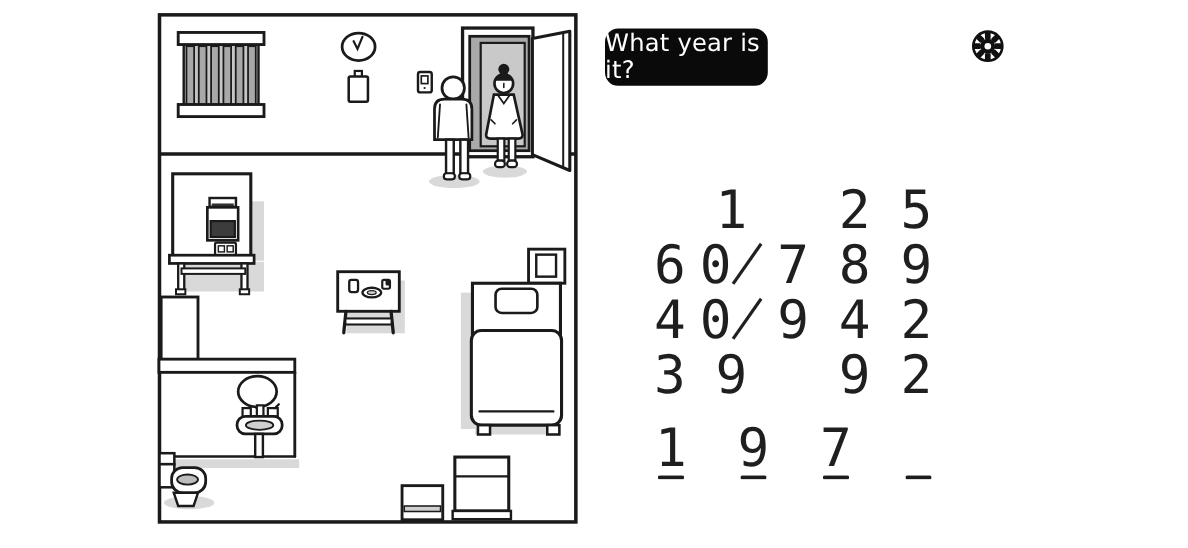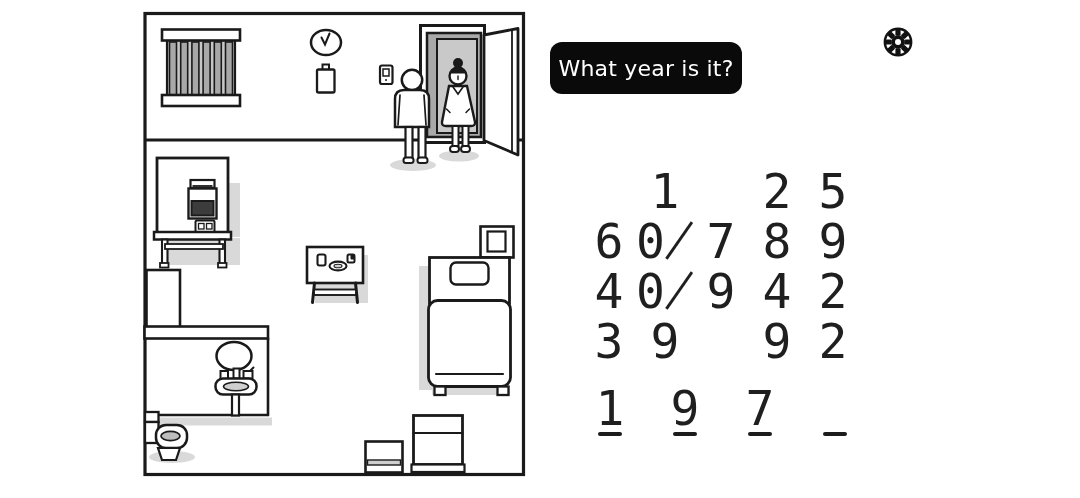--- a/index.html
+++ b/index.html
@@ -4,21 +4,21 @@
 <style>
   html,body{margin:0;padding:0;background:#ffffff;}
   .stage{position:relative;width:1080px;height:498px;background:#ffffff;overflow:hidden;
          font-family:"DejaVu Sans",sans-serif;}
   .scene-svg{position:absolute;left:0;top:0;width:1080px;height:498px;}
   .scene-svg *{vector-effect:none;}
   .shape{fill:#ffffff;stroke:#1a1a1a;}
   .ln{fill:none;stroke:#1a1a1a;stroke-linecap:round;}
   .shadow{fill:#d9d9d9;stroke:none;}
 
-  .bubble{position:absolute;left:550px;top:42px;width:192px;height:52px;
+  .bubble{position:absolute;left:550px;top:26px;width:148px;height:52px;
           background:#0a0a0a;border-radius:12px;display:flex;align-items:center;justify-content:center;}
   .bubble span{color:#ffffff;font-size:22px;letter-spacing:0.2px;}
 
   .gear-svg{position:absolute;left:880px;top:24px;width:36px;height:36px;cursor:pointer;}
 
   .numgrid{position:absolute;left:581px;top:166px;display:grid;
            grid-template-columns:repeat(5,56px);grid-template-rows:repeat(4,50px);}
   .numgrid .cell{width:56px;height:50px;display:flex;align-items:center;justify-content:center;
            font-family:"DejaVu Sans Mono",monospace;font-size:48px;line-height:50px;color:#1f1f1f;
            user-select:none;}

